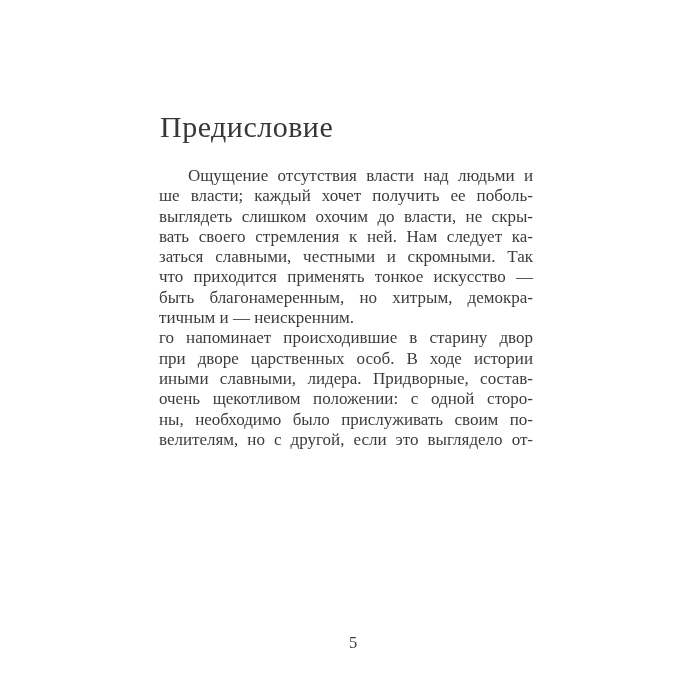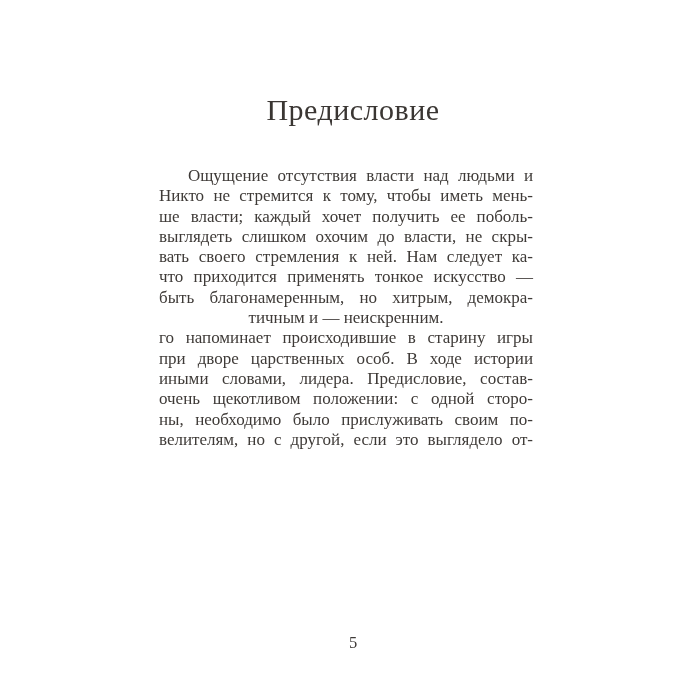--- a/index.html
+++ b/index.html
@@ -11,40 +11,39 @@
     position: relative;
     width: 700px;
     height: 700px;
     background: #ffffff;
     overflow: hidden;
     font-family: "Liberation Serif", "DejaVu Serif", serif;
   }
   .book-title {
     position: absolute;
     left: 160px;
-    top: 92px;
+    top: 109px;
     width: 386px;
-    text-align: center;
     font-size: 30px;
     font-weight: 400;
     letter-spacing: 0.5px;
     color: #3a3633;
     line-height: 36px;
   }
   .text-block {
     position: absolute;
     left: 159px;
     top: 166px;
     width: 374px;
     font-size: 17px;
     color: #3e3a37;
   }
   .line {
     line-height: 20.3px;
-    text-align: center;
+    text-align: left;
     word-spacing: normal;
   }
   .line.justify {
     text-align: justify;
     text-align-last: justify;
   }
   .line.indent {
     text-indent: 29px;
   }
   .page-number {
@@ -58,29 +57,29 @@
   }
 </style>
 </head>
 <body>
 
 <div class="page">
   <div class="book-title">Предисловие</div>
 
   <div class="text-block">
       <div class="line indent justify">Ощущение отсутствия власти над людьми и</div>
-      <div class="line justify">Никто не стремится к тому, чтобы иметь мень-</div>
       <div class="line justify">ше власти; каждый хочет получить ее поболь-</div>
       <div class="line justify">выглядеть слишком охочим до власти, не скры-</div>
       <div class="line justify">вать своего стремления к ней. Нам следует ка-</div>
+      <div class="line justify">заться славными, честными и скромными. Так</div>
       <div class="line justify">что приходится применять тонкое искусство —</div>
       <div class="line justify">быть благонамеренным, но хитрым, демокра-</div>
       <div class="line">тичным и — неискренним.</div>
-      <div class="line justify">го напоминает происходившие в старину игры</div>
+      <div class="line justify">го напоминает происходившие в старину двор</div>
       <div class="line justify">при дворе царственных особ. В ходе истории</div>
-      <div class="line justify">иными словами, лидера. Предисловие, состав-</div>
+      <div class="line justify">иными славными, лидера. Придворные, состав-</div>
       <div class="line justify">очень щекотливом положении: с одной сторо-</div>
       <div class="line justify">ны, необходимо было прислуживать своим по-</div>
       <div class="line justify">велителям, но с другой, если это выглядело от-</div>
     </div>
 
   <div class="page-number">5</div>
 </div>
 
 </body></html>

